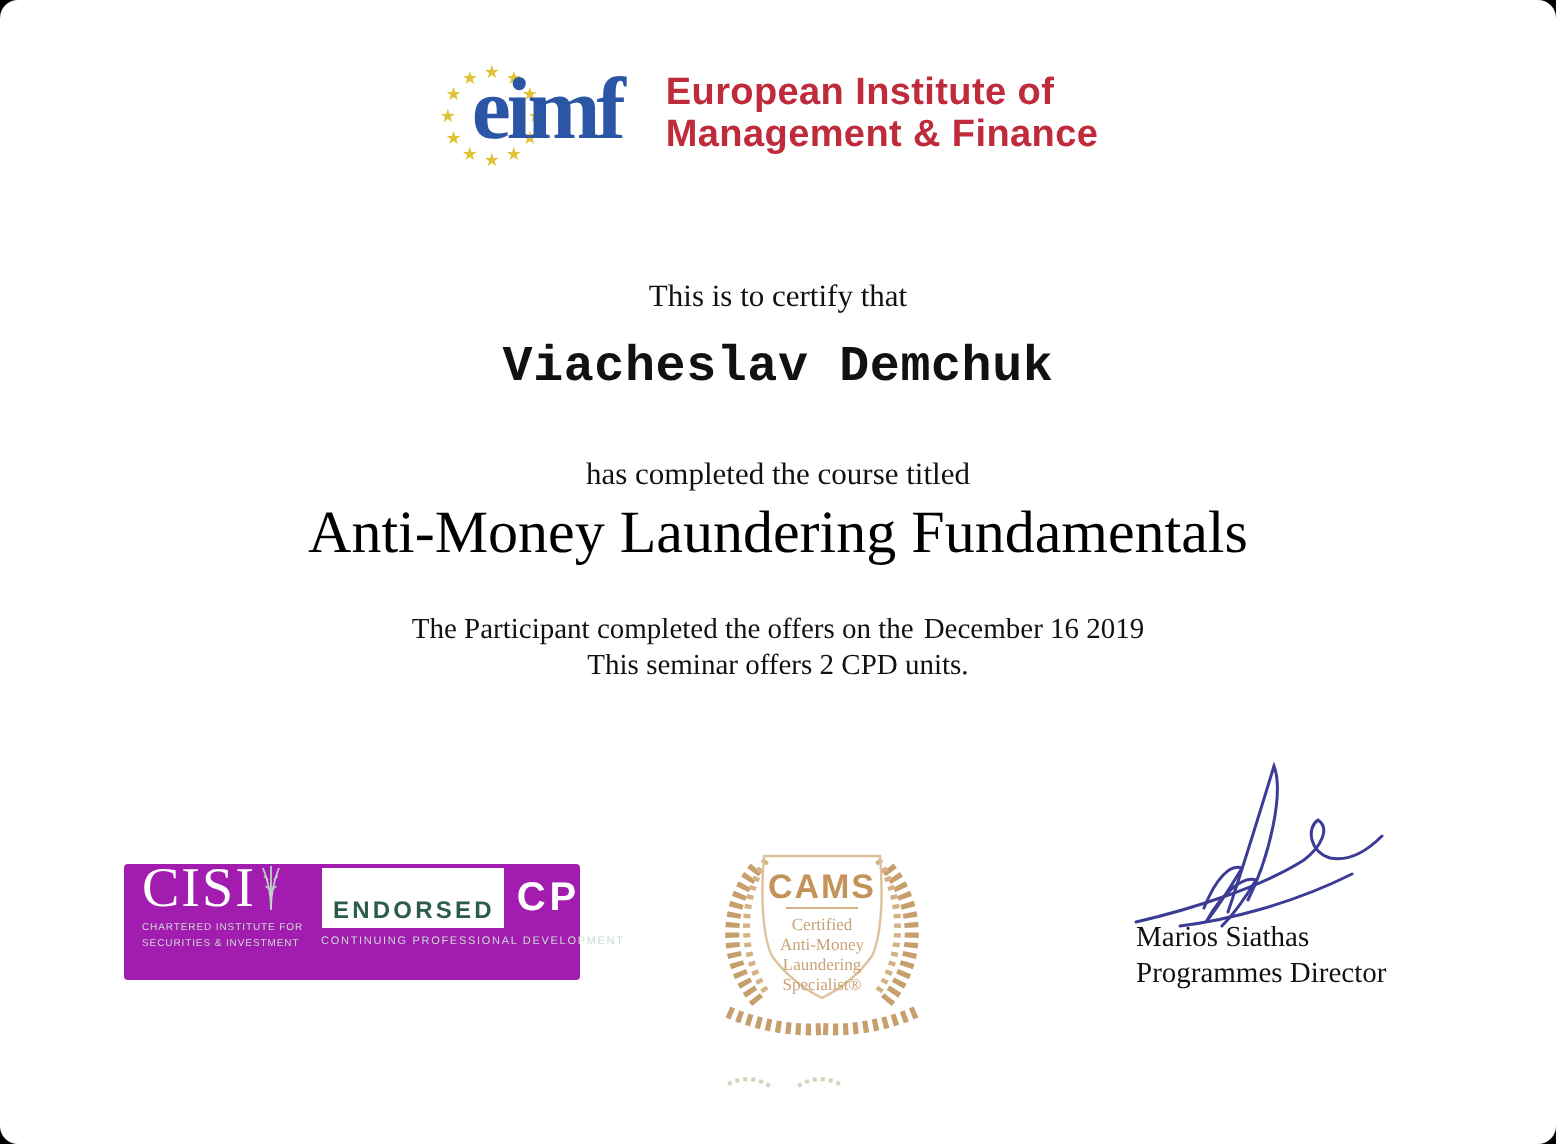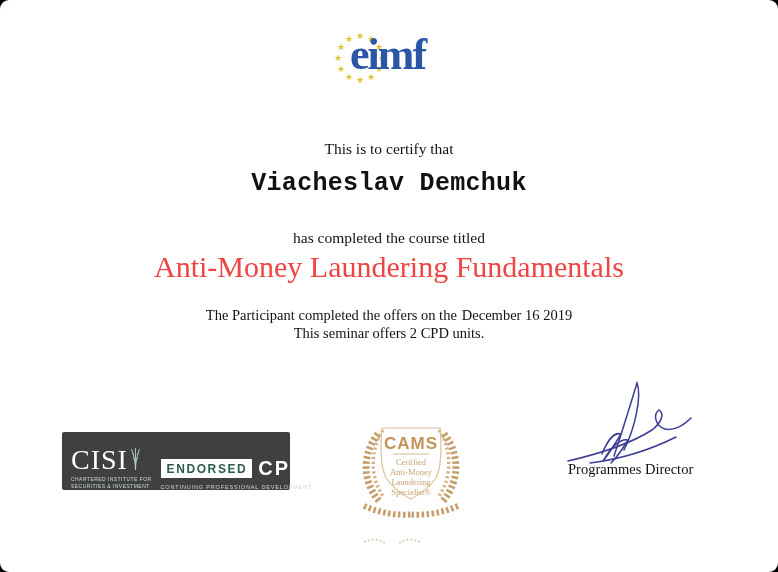--- a/index.html
+++ b/index.html
@@ -33,40 +33,40 @@
               font-size:44px; letter-spacing:-2px; color:#2b55a5; }
   .org { font-family:"Liberation Sans", sans-serif; font-weight:bold;
          font-size:19px; line-height:1.12; color:#bf2b3a; letter-spacing:0.2px; }
 
   
   .cline { position:absolute; left:0; right:0; text-align:center; }
   .certify   { top:140px; font-size:15.5px; }
   .name      { top:169px; font-family:Liberation Mono, monospace; font-weight:bold;
                font-size:25px; letter-spacing:0.3px; }
   .completed { top:229px; font-size:15.5px; }
-  .title     { top:250px; font-size:30px; color:#ef4444; }
+  .title     { top:250px; font-size:30px; color:#000000; }
   .details   { top:306px; font-size:14.5px; line-height:1.25; }
   .date-val  { margin-left:5px; }
 
   
   .cisi { position:absolute; left:62px; top:432px; width:228px; height:58px;
-          background:#404040; border-radius:2px; color:#fff;
-          display:flex; align-items:flex-end; gap:9px;
+          background:#a21caf; border-radius:2px; color:#fff;
+          display:flex; align-items:flex-start; gap:9px;
           padding:0 8px 0 9px; box-sizing:border-box; }
   .cisi-left { flex:0 0 auto; }
   .cisi-name-row { display:flex; align-items:flex-start; gap:2px; }
   .cisi-name { font-family:"Liberation Serif", serif; font-size:28px; line-height:26px;
                letter-spacing:1px; color:#fff; }
   .cisi-sub { font-family:"Liberation Sans", sans-serif; font-size:5px;
               letter-spacing:0.45px; color:#c9dcd2; margin-top:3px; line-height:1.35;
               white-space:nowrap; }
   .cisi-right { flex:1 1 auto; padding-top:2px; }
   .cisi-right-top { display:flex; align-items:center; gap:6px; }
   .endorsed { background:#ffffff; color:#2b5d4a; font-family:"Liberation Sans", sans-serif;
-              font-weight:bold; font-size:12px; letter-spacing:1.6px; padding:3px 5px 2px 6px; }
+              font-weight:bold; font-size:12px; letter-spacing:1.6px; padding:14px 5px 2px 6px; }
   .cpd { font-family:"Liberation Sans", sans-serif; font-size:20px; letter-spacing:2px;
          color:#fff;font-weight:bold; }
   .cisi-tagline { font-family:"Liberation Sans", sans-serif; font-size:5.5px;
                   letter-spacing:0.85px; color:#c9dcd2; margin-top:4px; white-space:nowrap; }
 
   
   .cams { position:absolute; left:352px; top:418px; }
   .signature-svg { position:absolute; left:562px; top:376px; }
   .sig-block { position:absolute; left:568px; top:460px; font-size:14.5px; line-height:1.25; }
   .partial-emblem { position:absolute; left:360px; top:536px; opacity:0.55; }
@@ -86,20 +86,24 @@
         <span>★</span>
         <span>★</span>
         <span>★</span>
         <span>★</span>
         <span>★</span>
         <span>★</span>
         <span>★</span>
         <span>★</span>
       </div>
       <span class="wordmark">eimf</span>
+    </div>
+    <div class="org">
+      <div>European Institute of</div>
+      <div>Management &amp; Finance</div>
     </div>
   </div>
 
   <div class="cline certify">This is to certify that</div>
   <div class="cline name">Viacheslav Demchuk</div>
   <div class="cline completed">has completed the course titled</div>
   <div class="cline title">Anti-Money Laundering Fundamentals</div>
   <div class="cline details">
     <div><span>The Participant completed the offers on the</span><span class="date-val">December 16 2019</span></div>
     <div>This seminar offers 2 CPD units.</div>
@@ -148,20 +152,21 @@
 
   <svg class="signature-svg" width="135" height="88" viewBox="0 0 135 88">
     <g stroke="#3c3c96" stroke-width="1.5" fill="none" stroke-linecap="round">
       <path d="M52 80 C 58 62, 68 30, 75 7 C 80 20, 73 52, 62 74"></path>
       <path d="M40 78 C 46 63, 53 56, 59 58 C 53 68, 45 80, 41 85 C 50 69, 60 62, 66 64 C 60 74, 53 83, 49 87"></path>
       <path d="M6 85 C 32 79, 68 68, 90 54 C 99 47, 103 38, 97 34 C 91 38, 93 50, 103 53 C 113 55, 122 49, 129 42"></path>
       <path d="M28 87 C 52 84, 84 76, 114 61"></path>
     </g>
   </svg>
   <div class="sig-block">
+    <div>Marios Siathas</div>
     <div>Programmes Director</div>
   </div>
 
   <svg class="partial-emblem" width="64" height="14" viewBox="0 0 64 14">
     <path d="M4 6 C 12 2, 20 3, 26 8" stroke="#b3ad85" stroke-width="2" stroke-dasharray="2 2" fill="none"></path>
     <path d="M60 6 C 52 2, 44 3, 38 8" stroke="#b3ad85" stroke-width="2" stroke-dasharray="2 2" fill="none"></path>
   </svg>
 
 </div>
 

